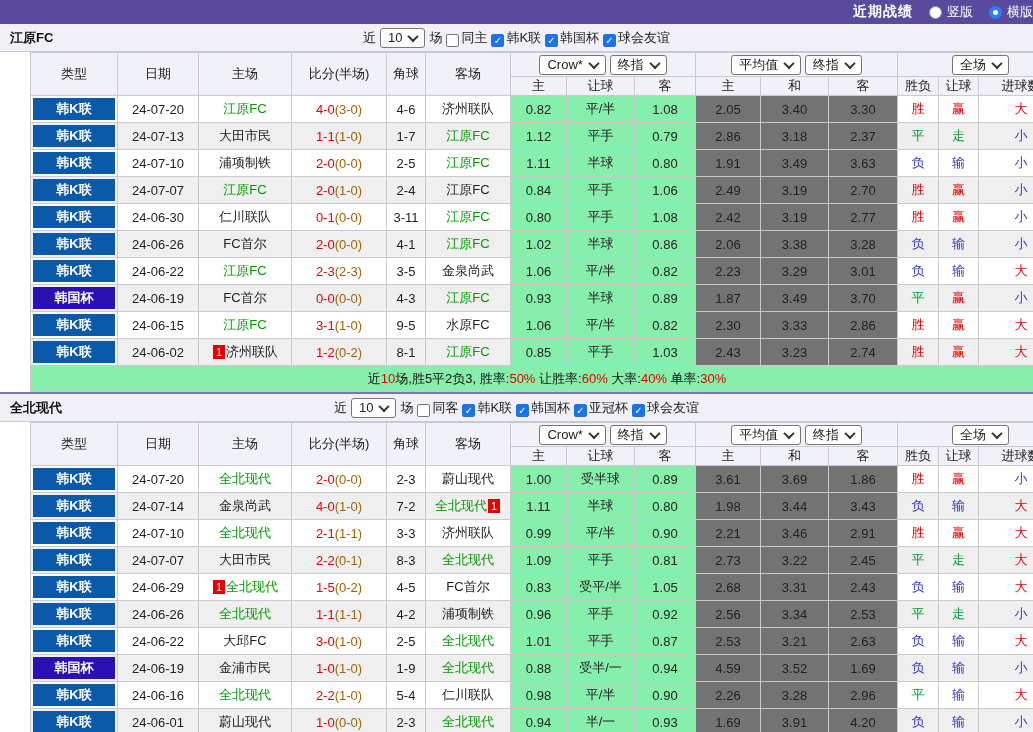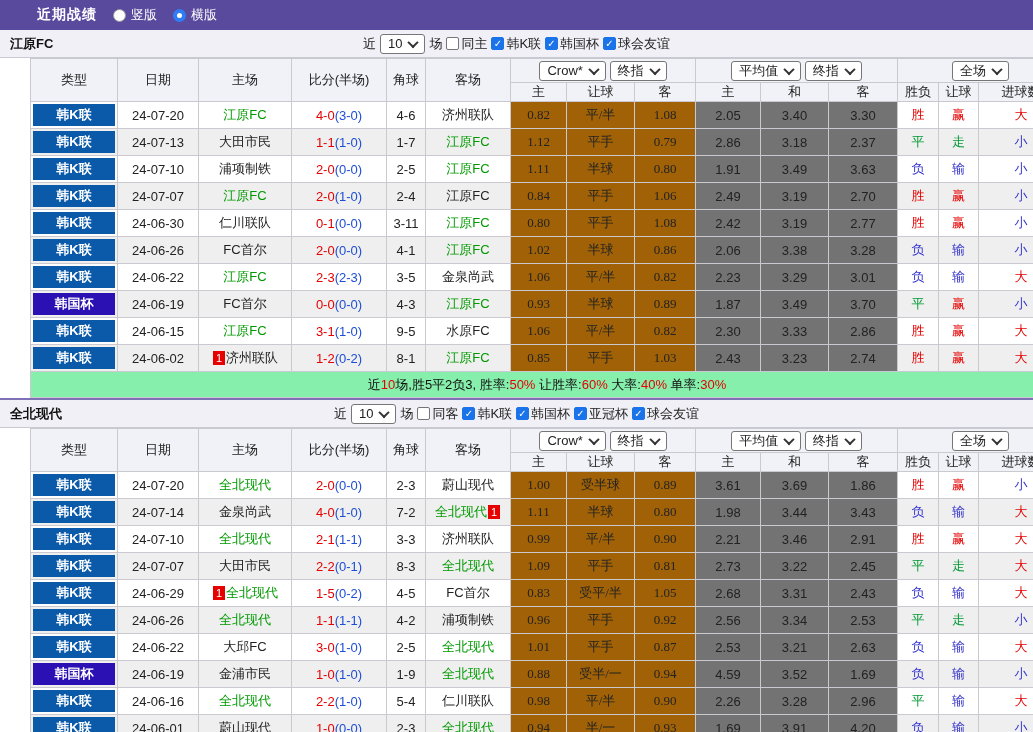--- a/index.html
+++ b/index.html
@@ -1,52 +1,52 @@
 <!DOCTYPE html>
 <html><head>
 <meta charset="utf-8">
 <style>
   html,body{margin:0;padding:0;}
   body{width:1033px;background:#fff;color:#222;
        font-family:"Liberation Sans","DejaVu Sans",sans-serif;font-size:13px;}
   
-  .topbar{height:30px;background:#594a9d;display:flex;align-items:center;justify-content:flex-start;gap:16px;color:#fff;padding-left:37px;}
+  .topbar{height:24px;background:#594a9d;display:flex;align-items:center;justify-content:flex-end;gap:16px;color:#fff;}
   .topbar .title{font-weight:bold;font-size:14px;letter-spacing:1px;}
   .radio{display:inline-flex;align-items:center;gap:5px;font-size:13px;cursor:pointer;}
   .rdot{width:13px;height:13px;border-radius:50%;background:#fdfdfd;border:1px solid #999;box-sizing:border-box;display:inline-block;}
   .rdot.on{border:4px solid #2f7df6;background:#fff;}
   
   .sec-title{position:relative;height:27px;display:flex;align-items:center;justify-content:center;
              background:#f1f0f6;border-bottom:1px solid #c9c9d4;}
   .section-second .sec-title{border-top:2px solid #7e71b5;}
   .team{position:absolute;left:10px;font-weight:bold;color:#111;}
   .filters{display:flex;align-items:center;gap:4px;}
-  .chk{display:inline-flex;align-items:center;gap:2px;cursor:pointer;}
+  .chk{display:inline-flex;align-items:flex-end;gap:2px;cursor:pointer;}
   .cb{width:13px;height:13px;border:1px solid #767676;border-radius:2px;background:#fff;box-sizing:border-box;
       display:inline-flex;align-items:center;justify-content:center;font-size:10px;font-weight:bold;color:#fff;}
   .cb.on{background:#1a73e8;border-color:#1a73e8;}
   .select{display:inline-flex;align-items:center;gap:7px;background:#fff;border:1px solid #767676;border-radius:3px;
           padding:1px 7px;cursor:pointer;line-height:16px;}
   .chev{width:6px;height:6px;border-left:2px solid #333;border-bottom:2px solid #333;
         transform:rotate(-45deg) translate(1px,-1px);display:inline-block;}
   
   table.grid{border-collapse:collapse;table-layout:fixed;width:1033px;font-size:13px;margin-left:30px;}
   .grid th,.grid td{border:1px solid #c9c9cf;text-align:center;padding:0;overflow:hidden;white-space:nowrap;}
   .grid thead th{background:#f1f2f7;font-weight:normal;color:#222;}
   .h1 th{height:23px;}
   .h2 th{height:16px;}
   .gsel{vertical-align:middle;}
   tbody td{height:26px;background:#fff;}
   tr.alt td{background:#efefef;}
-  td.bet1, tr.alt td.bet1{background:#a16207;font-family:Liberation Serif, serif;}
+  td.bet1, tr.alt td.bet1{background:#86efac;}
   td.bet2, tr.alt td.bet2{background:#737373;}
   .tbadge{margin:1px 2px;color:#fff;font-weight:bold;height:22px;line-height:22px;background:#0b5aa9;}
   .tbadge.cup{background:#2b10b4;}
   .score{color:#e60000;}
-  .half{color:#1d4ed8;}
+  .half{color:#a16207;}
   .hl{color:#009900;}
   .res-red{color:#e60000;}
   .res-green{color:#009933;}
   .res-blue{color:#3333cc;}
   .badge1{display:inline-block;background:#e60000;color:#fff;font-size:11px;line-height:14px;padding:0 3px;margin:0 1px;}
   td.summary{height:25px;background:#86efac;color:#111;}
   td.summary .red{color:#e60000;}
 </style>
 </head>
 <body>

